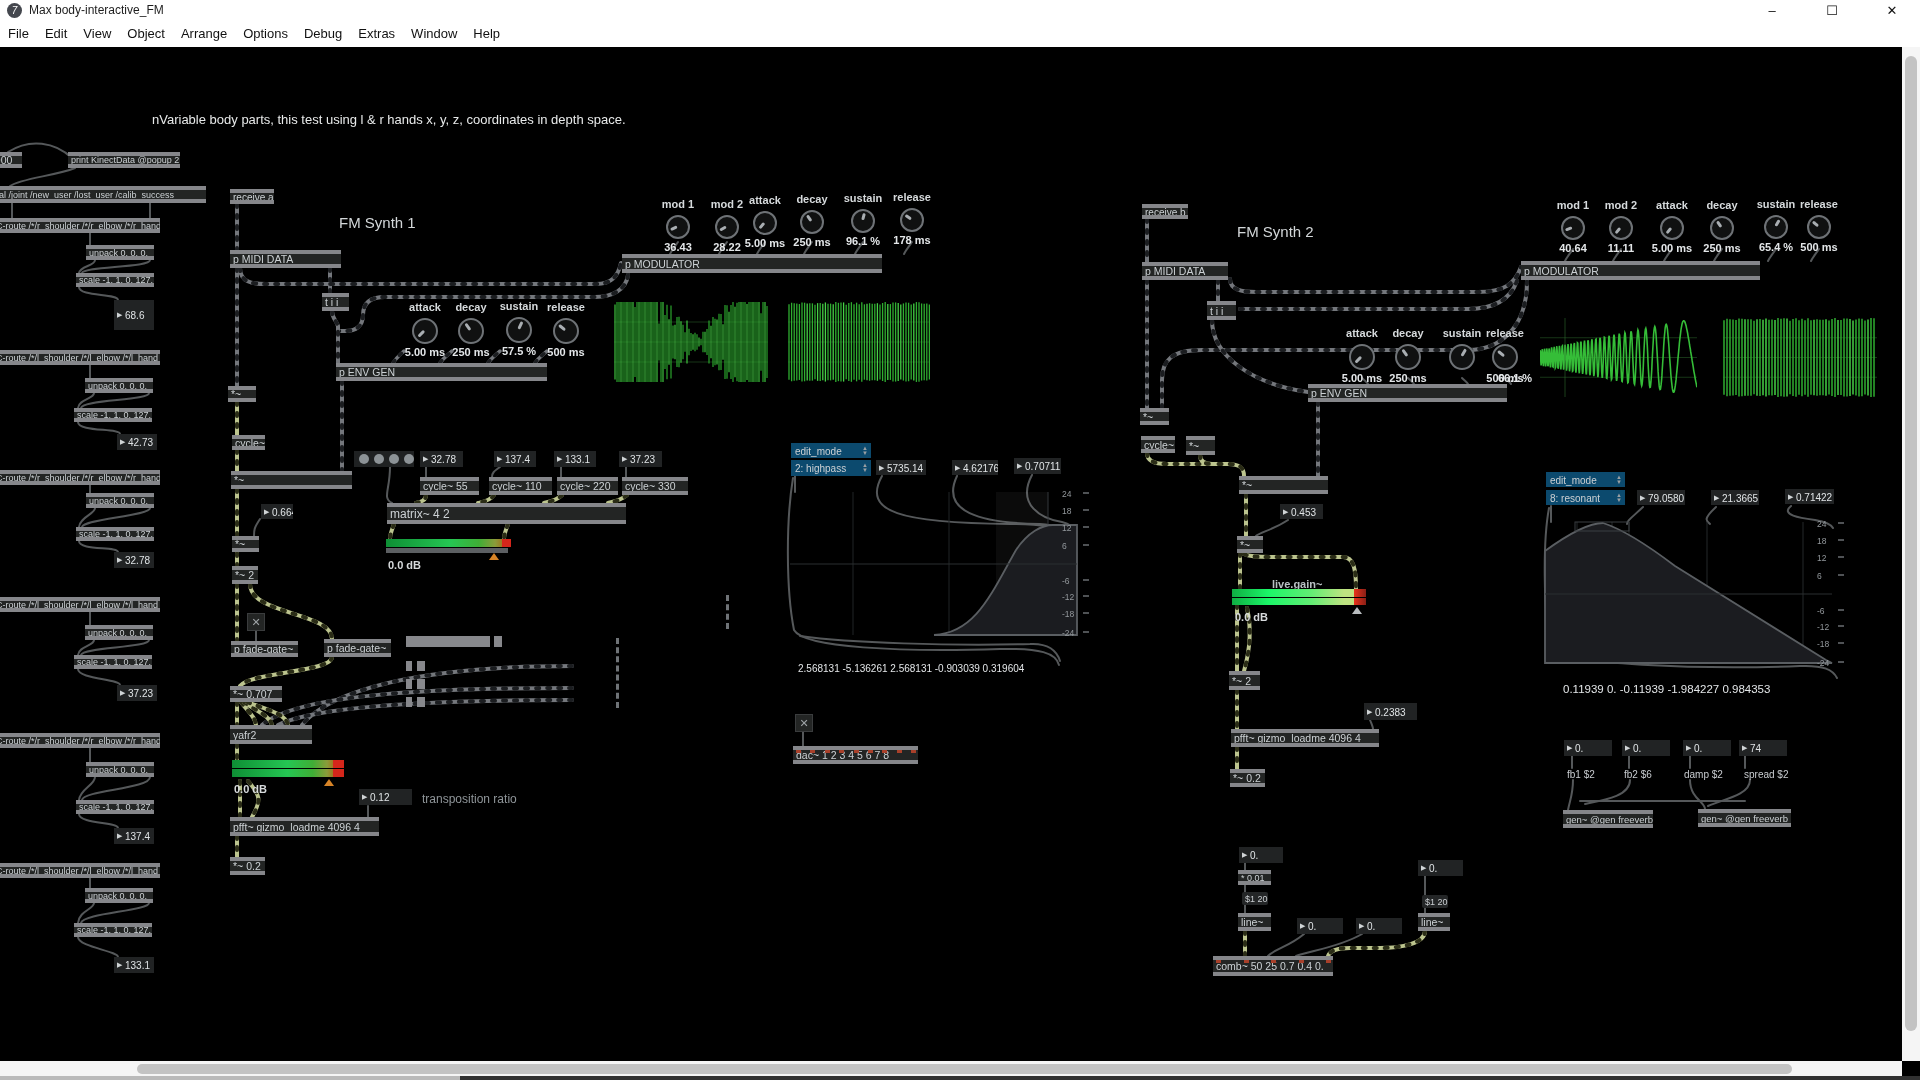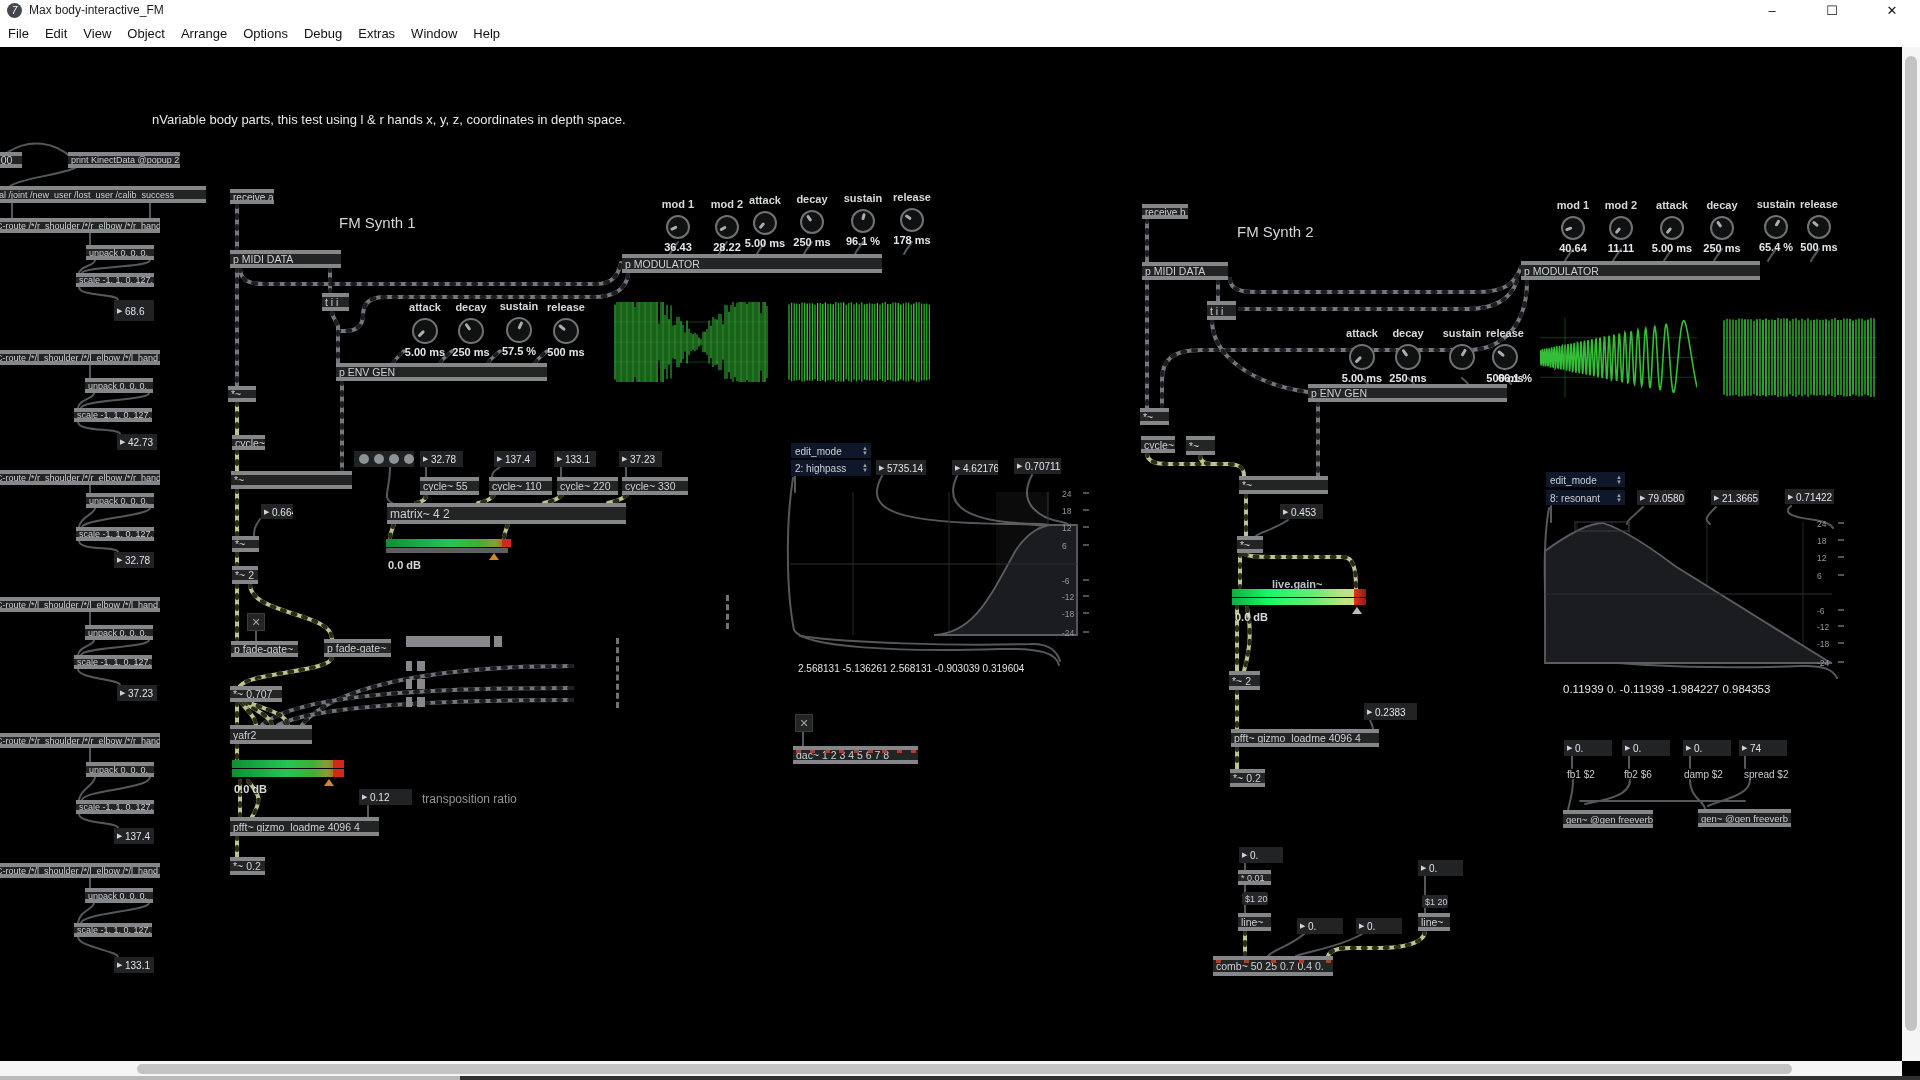--- a/index.html
+++ b/index.html
@@ -16,21 +16,21 @@
   .node{z-index:2;}
   .obj{background:#232524;color:#ccd1d4;font-size:10.5px;box-sizing:border-box;border-top:4px solid #85868a;border-bottom:4px solid #85868a;overflow:hidden;white-space:nowrap;}
   .obj .t{position:absolute;left:3px;top:50%;transform:translateY(-50%);}
   .num{background:#212324;color:#e0e4e6;font-size:10px;box-sizing:border-box;overflow:hidden;white-space:nowrap;}
   .num .a{color:#cfd3d5;font-size:7px;position:absolute;left:3px;top:50%;transform:translateY(-50%);}
   .num .t{position:absolute;left:11px;top:50%;transform:translateY(-50%);}
   .msg{background:#242627;color:#c9cdd0;font-size:9px;border-radius:2px;overflow:hidden;white-space:nowrap;}
   .msg .t{position:absolute;left:3px;top:50%;transform:translateY(-50%);}
   .cmt{color:#e8eaea;white-space:nowrap;z-index:2;}
   .tgl{background:#232524;color:#9fa4a7;text-align:center;box-sizing:border-box;border:1px solid #3a3c3d;}
-  .menu{background:#0f172a;color:#ccd0d3;font-size:10px;overflow:hidden;white-space:nowrap;text-decoration:underline;}
+  .menu{background:#0c4a6e;color:#ccd0d3;font-size:10px;overflow:hidden;white-space:nowrap;text-decoration:underline;}
   .menu .t{position:absolute;left:4px;top:50%;transform:translateY(-50%);}
   .menu .sp{position:absolute;right:3px;top:0;height:100%;display:flex;flex-direction:column;justify-content:center;color:#9aa0a4;font-size:6px;line-height:5px;}
   .radio{background:#1f2122;display:flex;align-items:center;gap:5px;padding-left:5px;box-sizing:border-box;}
   .radio i{width:10px;height:10px;border-radius:50%;background:#8c9296;}
   .bar{background:#87888c;}
   .dashv{border-left:3px dashed #6f7377;}
   .tri{width:0;height:0;border-left:5px solid transparent;border-right:5px solid transparent;}
   .knl{color:#d6dadc;font-size:11px;font-weight:bold;text-align:center;z-index:2;}
   .knv{color:#e3e6e8;font-size:11px;font-weight:bold;text-align:center;z-index:2;}
   .kn{border-radius:50%;box-sizing:border-box;border:2px solid #6e7276;background:#101111;z-index:2;}
@@ -256,21 +256,21 @@
       </div>
       <div class="abs node obj" style="left: -20px; top: 218px; width: 180px; height: 15px;">
         <span class="t" style="font-size: 9px;">OSC-route /*/r_shoulder /*/r_elbow /*/r_hand</span>
       </div>
       <div class="abs node obj" style="left: 86px; top: 245px; width: 68px; height: 15px;">
         <span class="t" style="font-size: 9px;">unpack 0. 0. 0.</span>
       </div>
       <div class="abs node obj" style="left: 76px; top: 273px; width: 78px; height: 14px;">
         <span class="t" style="font-size: 9px;">scale -1. 1. 0. 127.</span>
       </div>
-      <div class="abs node num" style="left: 114px; top: 300px; width: 40px; height: 21px; padding-left: 7px;">
+      <div class="abs node num" style="left: 114px; top: 300px; width: 40px; height: 30px; padding-left: 7px;">
         <span class="a">▶</span>
         <span class="t">68.6</span>
       </div>
       <div class="abs node obj" style="left: -20px; top: 350px; width: 180px; height: 15px;">
         <span class="t" style="font-size: 9px;">OSC-route /*/l_shoulder /*/l_elbow /*/l_hand</span>
       </div>
       <div class="abs node obj" style="left: 85px; top: 378px; width: 68px; height: 15px;">
         <span class="t" style="font-size: 9px;">unpack 0. 0. 0.</span>
       </div>
       <div class="abs node obj" style="left: 74px; top: 408px; width: 78px; height: 14px;">

